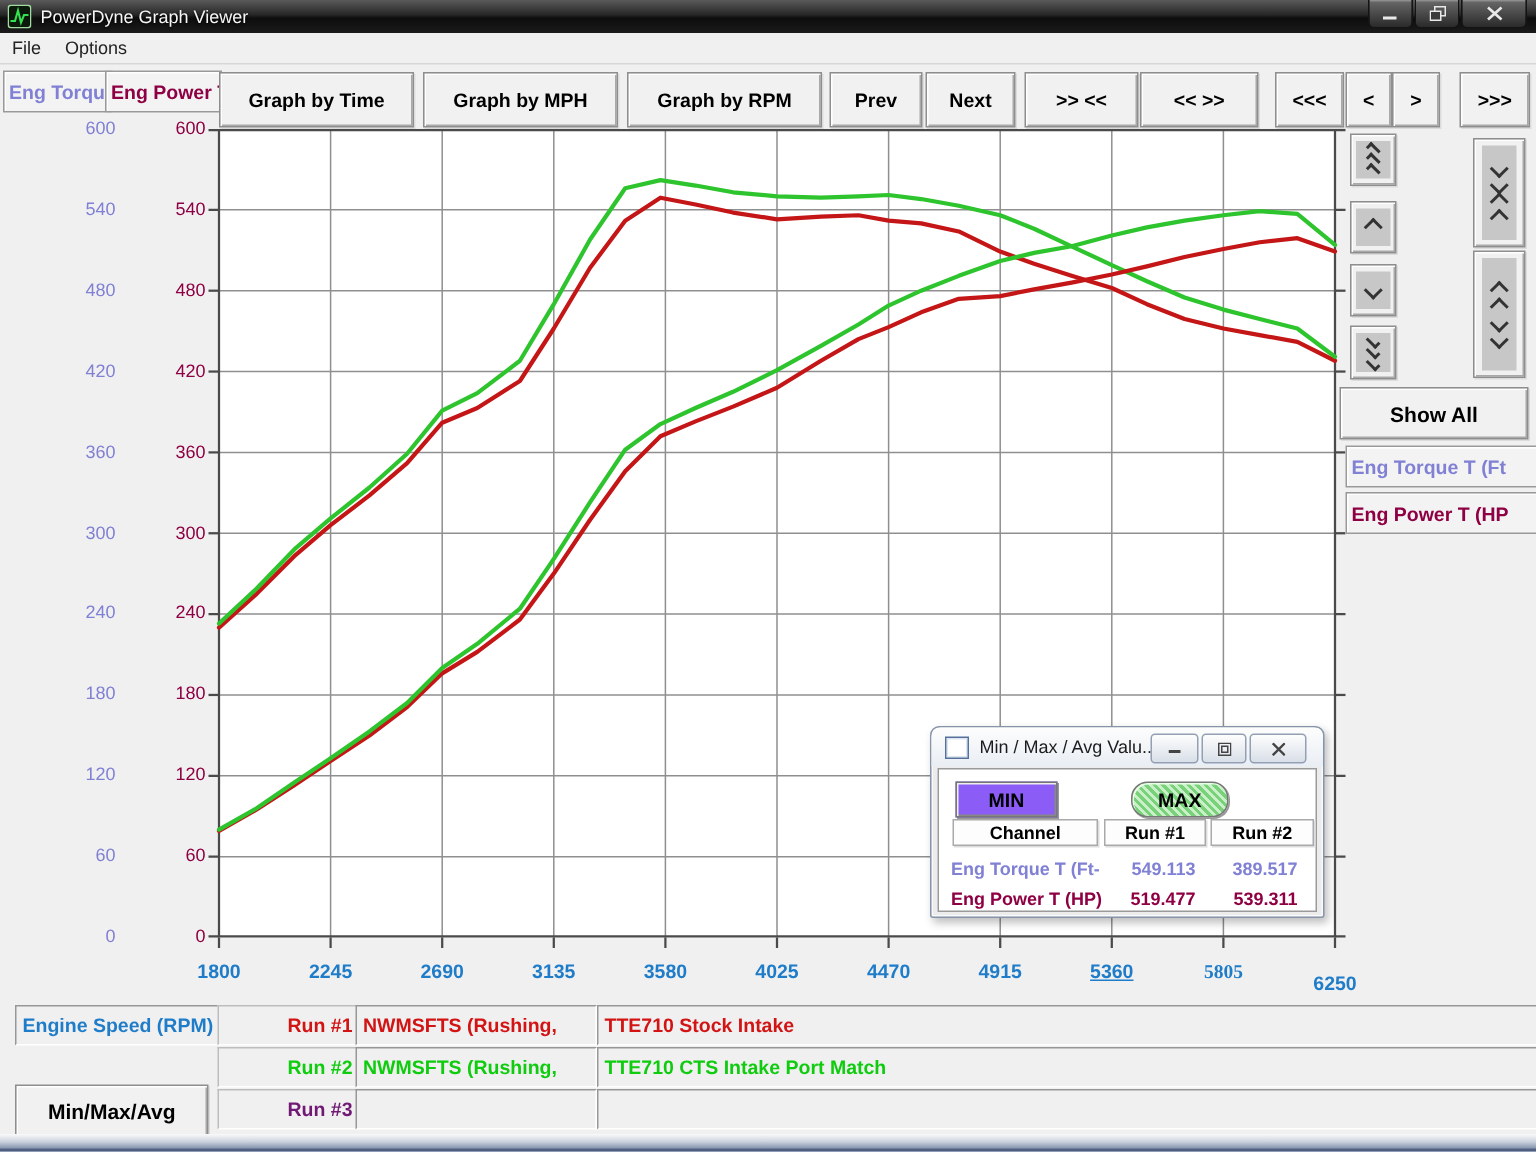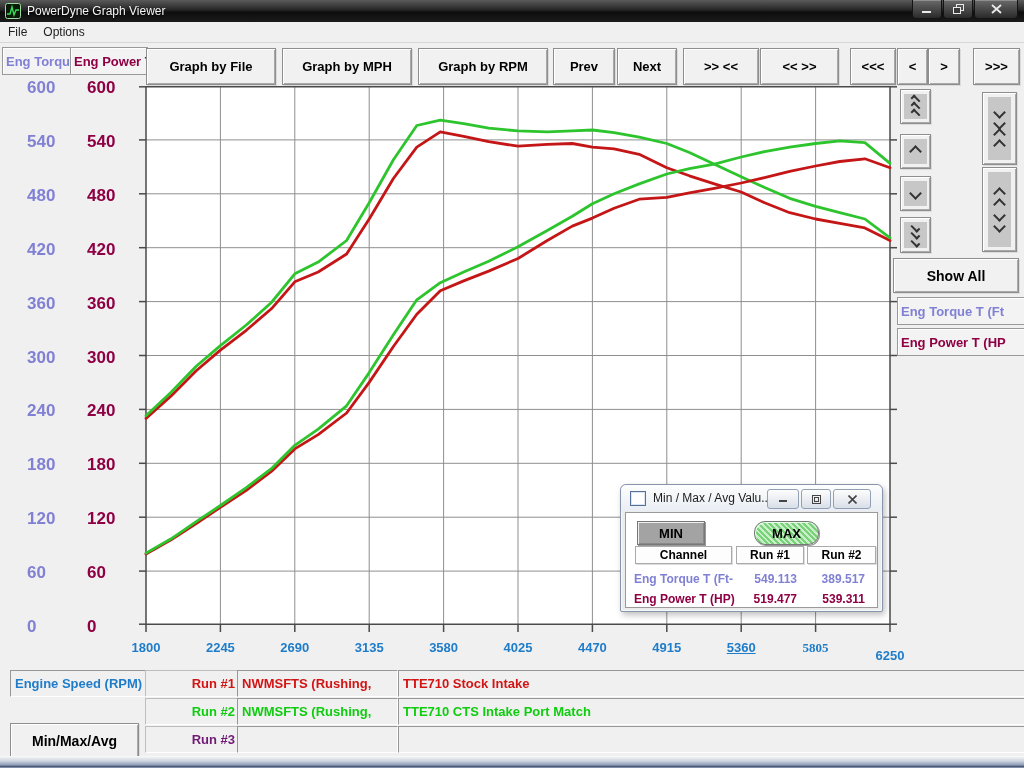--- a/index.html
+++ b/index.html
@@ -26,21 +26,21 @@
     box-shadow:inset 1px 1px 0 #ffffff,inset -1px -1px 0 #a9a9a9,1px 1px 0 #dcdcdc;
     display:flex;align-items:center;justify-content:center;
     font-weight:bold;font-size:13px;white-space:nowrap;cursor:default;}
   .field{position:absolute;background:#f0f0f0;border:1px solid;
     border-color:#979797 #ffffff #ffffff #979797;
     display:flex;align-items:center;padding:0 4px;font-weight:bold;font-size:13px;
     overflow:hidden;white-space:nowrap;}
   .hdrbox{position:absolute;background:#f3f3f3;border:1px solid #999;
     box-shadow:inset 1px 1px 0 #fff;display:flex;align-items:center;padding:0 3px;
     font-weight:bold;font-size:13px;overflow:hidden;white-space:nowrap;}
-  .ylab{position:absolute;width:50px;font-weight:bold;font-size:17px;}
+  .ylab{position:absolute;width:50px;text-align:right;font-weight:normal;font-size:12px;}
   .xlab{position:absolute;width:60px;text-align:center;font-weight:bold;font-size:13px;}
   
   .chevpad{background:#c7c7c7;display:flex;flex-direction:column;align-items:center;
     justify-content:center;padding:2px 7px;}
   .chv{width:7px;height:7px;border-left:2px solid #333;border-top:2px solid #333;margin:1px 0;}
   .chv.up{transform:rotate(45deg);}
   .chv.down{transform:rotate(225deg);}
   
   #dialog{position:absolute;left:620px;top:484px;width:261px;height:126px;
     background:#ececec;border:1px solid #8795ab;border-radius:6px 6px 2px 2px;
@@ -49,21 +49,21 @@
     background:linear-gradient(#fdfdfd,#e9eef4);border-radius:6px 6px 0 0;}
   #dlgtitle .txt{font-size:12px;color:#1c1c1c;margin-left:7px;}
   #dlgicon{width:14px;height:13px;margin-left:9px;border:1px solid #55709a;background:#fff;
     box-shadow:inset 0 0 0 1px #dce6f2;flex:0 0 auto;}
   .dwbtn{position:absolute;top:4px;height:18px;background:linear-gradient(#fdfdfd,#d9dfe8);
     border:1px solid #93a0b4;border-radius:3px;display:flex;align-items:center;justify-content:center;}
   #dlgbody{position:absolute;left:4px;top:27px;width:251px;height:94px;background:#fff;
     border:1px solid #9a9a9a;}
   .dcell{position:absolute;font-weight:bold;font-size:12px;height:16px;line-height:16px;}
   .dhdr{background:#fdfdfd;border:1px solid #aaa;text-align:center;box-shadow:1px 1px 0 #ddd;}
-  #minbtn{position:absolute;background:#a3a3a3;border:1px solid #777;
+  #minbtn{position:absolute;background:#8b5cf6;border:1px solid #777;
     box-shadow:inset 1px 1px 0 #eee,inset -1px -1px 0 #888,1px 1px 0 #999;
     font-weight:bold;font-size:13px;display:flex;align-items:center;justify-content:center;}
   #maxbtn{position:absolute;border:1px solid #777;
     background:repeating-linear-gradient(45deg,#79d279 0 2px,#c9f0c9 2px 4px);
     box-shadow:inset 1px 1px 0 #e6ffe6,1px 1px 0 #999;
     font-weight:bold;font-size:13px;display:flex;align-items:center;justify-content:center;}
 </style>
 </head>
 <body>
 
@@ -99,21 +99,21 @@
             <path d="M1 1 L10 9 M10 1 L1 9" stroke="#e9e9e9" stroke-width="1.8"></path>
           </svg>
         </span>
     </span>
   </div>
 
   <div class="hdrbox" style="left:2px;top:47px;width:65px;height:26px;color:#8080d4;">Eng Torque T (Ft</div>
   <div class="hdrbox" style="left:70px;top:47px;width:70px;height:26px;color:#8e0043;">Eng Power T (HP</div>
 
   <div id="toolbar">
-      <div class="btn" style="left: 146px; top: 48px; width: 128px; height: 35px;">Graph by File</div>
+      <div class="btn" style="left: 146px; top: 48px; width: 128px; height: 35px;">Graph by Time</div>
       <div class="btn" style="left: 282px; top: 48px; width: 128px; height: 35px;">Graph by MPH</div>
       <div class="btn" style="left: 418px; top: 48px; width: 128px; height: 35px;">Graph by RPM</div>
       <div class="btn" style="left: 553px; top: 48px; width: 60px; height: 35px;">Prev</div>
       <div class="btn" style="left: 617px; top: 48px; width: 58px; height: 35px;">Next</div>
       <div class="btn" style="left: 683px; top: 48px; width: 74px; height: 35px;">&gt;&gt; &lt;&lt;</div>
       <div class="btn" style="left: 760px; top: 48px; width: 77px; height: 35px;">&lt;&lt; &gt;&gt;</div>
       <div class="btn" style="left: 850px; top: 48px; width: 44px; height: 35px;">&lt;&lt;&lt;</div>
       <div class="btn" style="left: 897px; top: 48px; width: 29px; height: 35px;">&lt;</div>
       <div class="btn" style="left: 928px; top: 48px; width: 30px; height: 35px;">&gt;</div>
       <div class="btn" style="left: 973px; top: 48px; width: 45px; height: 35px;">&gt;&gt;&gt;</div>

